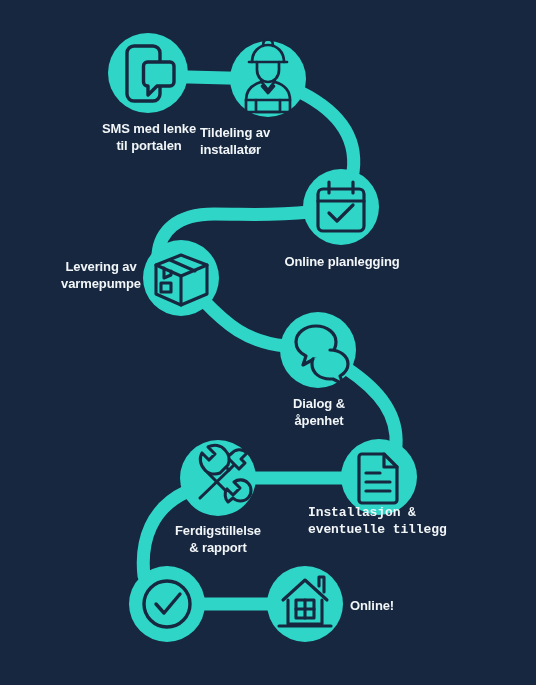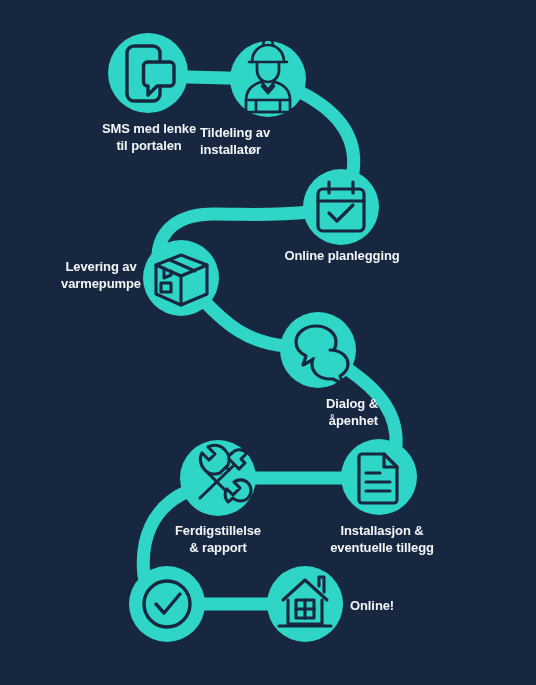--- a/index.html
+++ b/index.html
@@ -29,25 +29,25 @@
     font-family: "Liberation Sans", sans-serif;
     font-weight: bold;
     font-size: 13px;
     line-height: 1.32;
     letter-spacing: -0.1px;
     white-space: pre-line;
     text-align: center;
   }
   .lbl-sms      { left: 60px;  top: 120px; width: 178px; text-align: center; }
   .lbl-tildel   { left: 200px; top: 124px; width: 136px; text-align: left; }
-  .lbl-online   { left: 262px; top: 247px; width: 160px; text-align: center; }
+  .lbl-online   { left: 262px; top: 253px; width: 160px; text-align: center; }
   .lbl-levering { left: 39px;  top: 258px; width: 124px; text-align: center; }
-  .lbl-dialog   { left: 260px; top: 395px; width: 118px; text-align: right; }
+  .lbl-dialog   { left: 260px; top: 395px; width: 118px; text-align: center; }
   .lbl-ferdigst { left: 148px; top: 522px; width: 140px; text-align: center; }
-  .lbl-install  { left: 308px; top: 522px; width: 148px; text-align: center; }
+  .lbl-install  { left: 308px; top: 504px; width: 148px; text-align: left; font-family: Liberation Mono, monospace; }
   .lbl-ferdig   { left: 350px; top: 597px; width: 80px;  text-align: left; }
 </style>
 </head>
 <body>
 
 <div id="infographic">
 
   <svg id="flow-svg" viewBox="0 0 536 685">
 
     <g fill="none" stroke="#2fd6c8" stroke-width="13" stroke-linecap="round">

